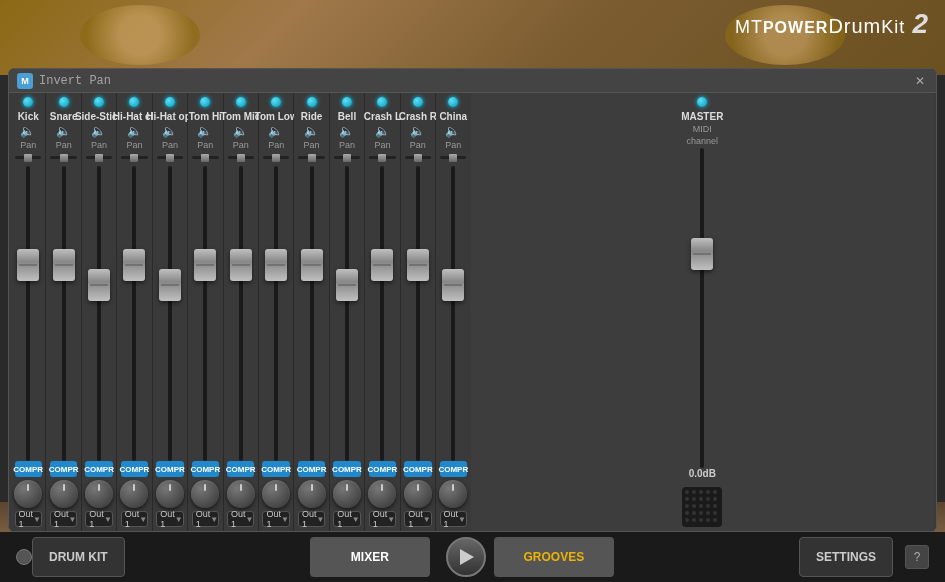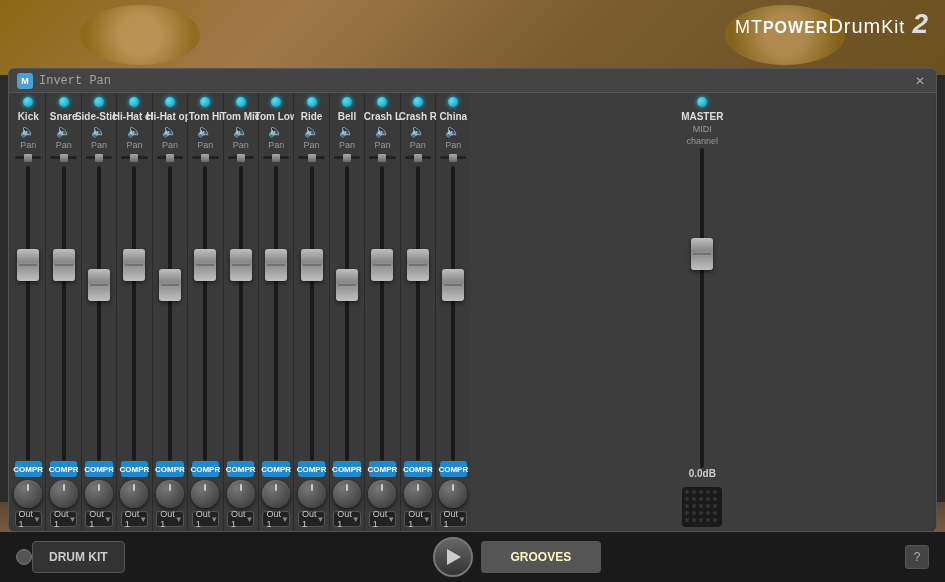--- a/index.html
+++ b/index.html
@@ -345,21 +345,21 @@
       position: absolute;
       bottom: 0; left: 0; right: 0;
       height: 50px;
       background: #1a1a1a;
       display: flex;
       align-items: center;
       padding: 0 16px;
       z-index: 10;
     }
     .toolbar-btn {
-      height: 32px;
+      height: 40px;
       padding: 0 16px;
       border-radius: 4px;
       font-size: 12px;
       font-weight: bold;
       cursor: pointer;
       display: flex;
       align-items: center;
       justify-content: center;
       color: #ccc;
       background: #333;
@@ -400,21 +400,21 @@
     .play-triangle {
       width: 0; height: 0;
       border-top: 8px solid transparent;
       border-bottom: 8px solid transparent;
       border-left: 14px solid #ccc;
       margin-left: 3px;
     }
 
     .grooves-btn {
       background: #555;
-      color: #fef9c3;
+      color: #eab308;
       border: none;
       width: 120px;
       text-align: center;
     }
 
     .settings-btn {
       margin-left: auto;
       background: #333;
       border: 1px solid #555;
     }
@@ -817,23 +817,29 @@
     </div>
   </div>
 </div>
 
 <div class="bottom-toolbar">
   <div class="drum-icon"></div>
   <button class="toolbar-btn drum-kit-btn">
     <span>DRUM KIT</span>
   </button>
   <div class="spacer"></div>
+  <button class="toolbar-btn mixer-btn">
+    <span>MIXER</span>
+  </button>
   <div class="play-btn">
     <div class="play-triangle"></div>
   </div>
   <button class="toolbar-btn grooves-btn">
     <span>GROOVES</span>
   </button>
   <div class="spacer"></div>
+  <button class="toolbar-btn settings-btn">
+    <span>SETTINGS</span>
+  </button>
   <div class="question-btn">
     <span>?</span>
   </div>
 </div>
 
 </body></html>

